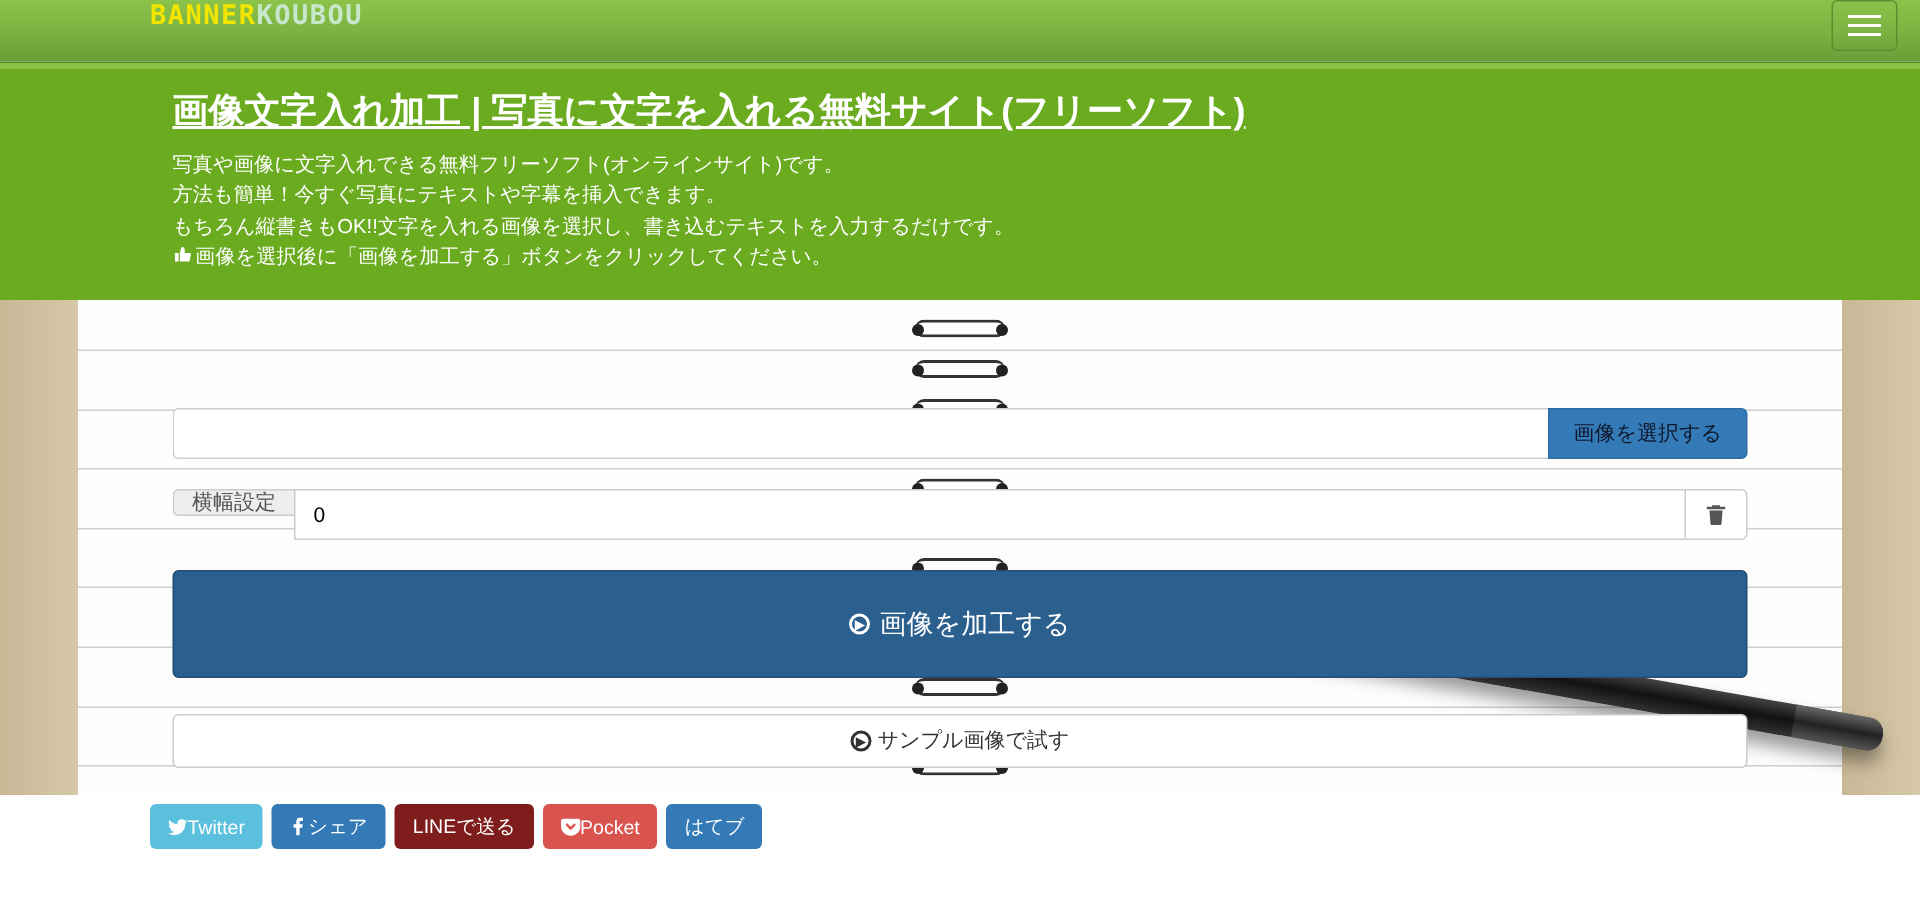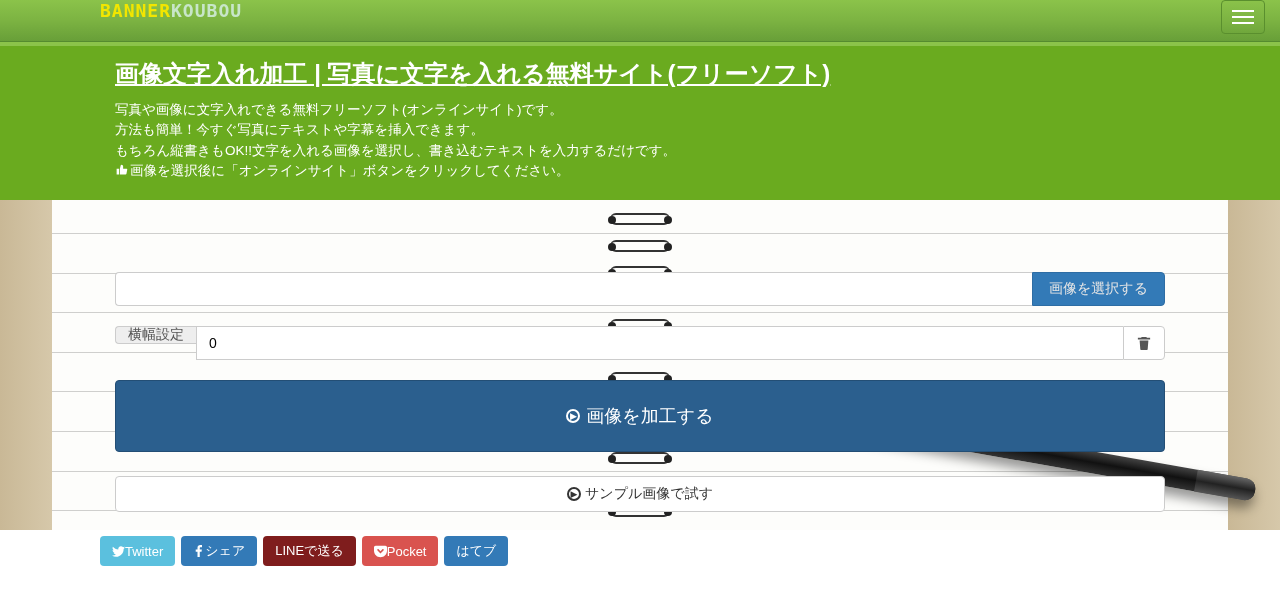--- a/index.html
+++ b/index.html
@@ -141,21 +141,21 @@
     .file-display {
       flex: 1;
       background: #fff;
       border: 1px solid #ccc;
       border-right: none;
       border-radius: 4px 0 0 4px;
       height: 34px;
     }
     .btn-select {
       background: #337ab7;
-      color: #e5e5e5;
+      color: #0f172a;
       border: 1px solid #2e6da4;
       padding: 0 16px;
       height: 34px;
       border-radius: 0 4px 4px 0;
       font-size: 14px;
       cursor: pointer;
     }
     .width-label {
       background: #eee;
       border: 1px solid #ccc;
@@ -255,21 +255,21 @@
   <div class="container">
     <h1>画像文字入れ加工 | 写真に文字を入れる無料サイト(フリーソフト)</h1>
     <p>写真や画像に文字入れできる無料フリーソフト(オンラインサイト)です。</p>
     <p>方法も簡単！今すぐ写真にテキストや字幕を挿入できます。</p>
     <p>もちろん縦書きもOK!!文字を入れる画像を選択し、書き込むテキストを入力するだけです。</p>
     <p>
       <span class="thumb-icon">
         <svg width="13" height="13" viewBox="0 0 16 16" fill="#fff">
             <path d="M6 14h7c.6 0 1-.4 1.1-.9l1-5c.1-.7-.4-1.1-1.1-1.1H10V4c0-1-.8-2-2-2-.5 0-.8.3-.9.7L6 7v7zM2 7h3v7H2V7z"></path>
           </svg>
-      </span><span>画像を選択後に「オンラインサイト」ボタンをクリックしてください。</span>
+      </span><span>画像を選択後に「画像を加工する」ボタンをクリックしてください。</span>
     </p>
   </div>
 </div>
 
 <div class="notebook-section">
   <div class="notebook-bg">
     <div class="desk-left"></div>
     <div class="desk-right"></div>
     <div class="paper">
       <div class="line" style="top:10%"></div>

